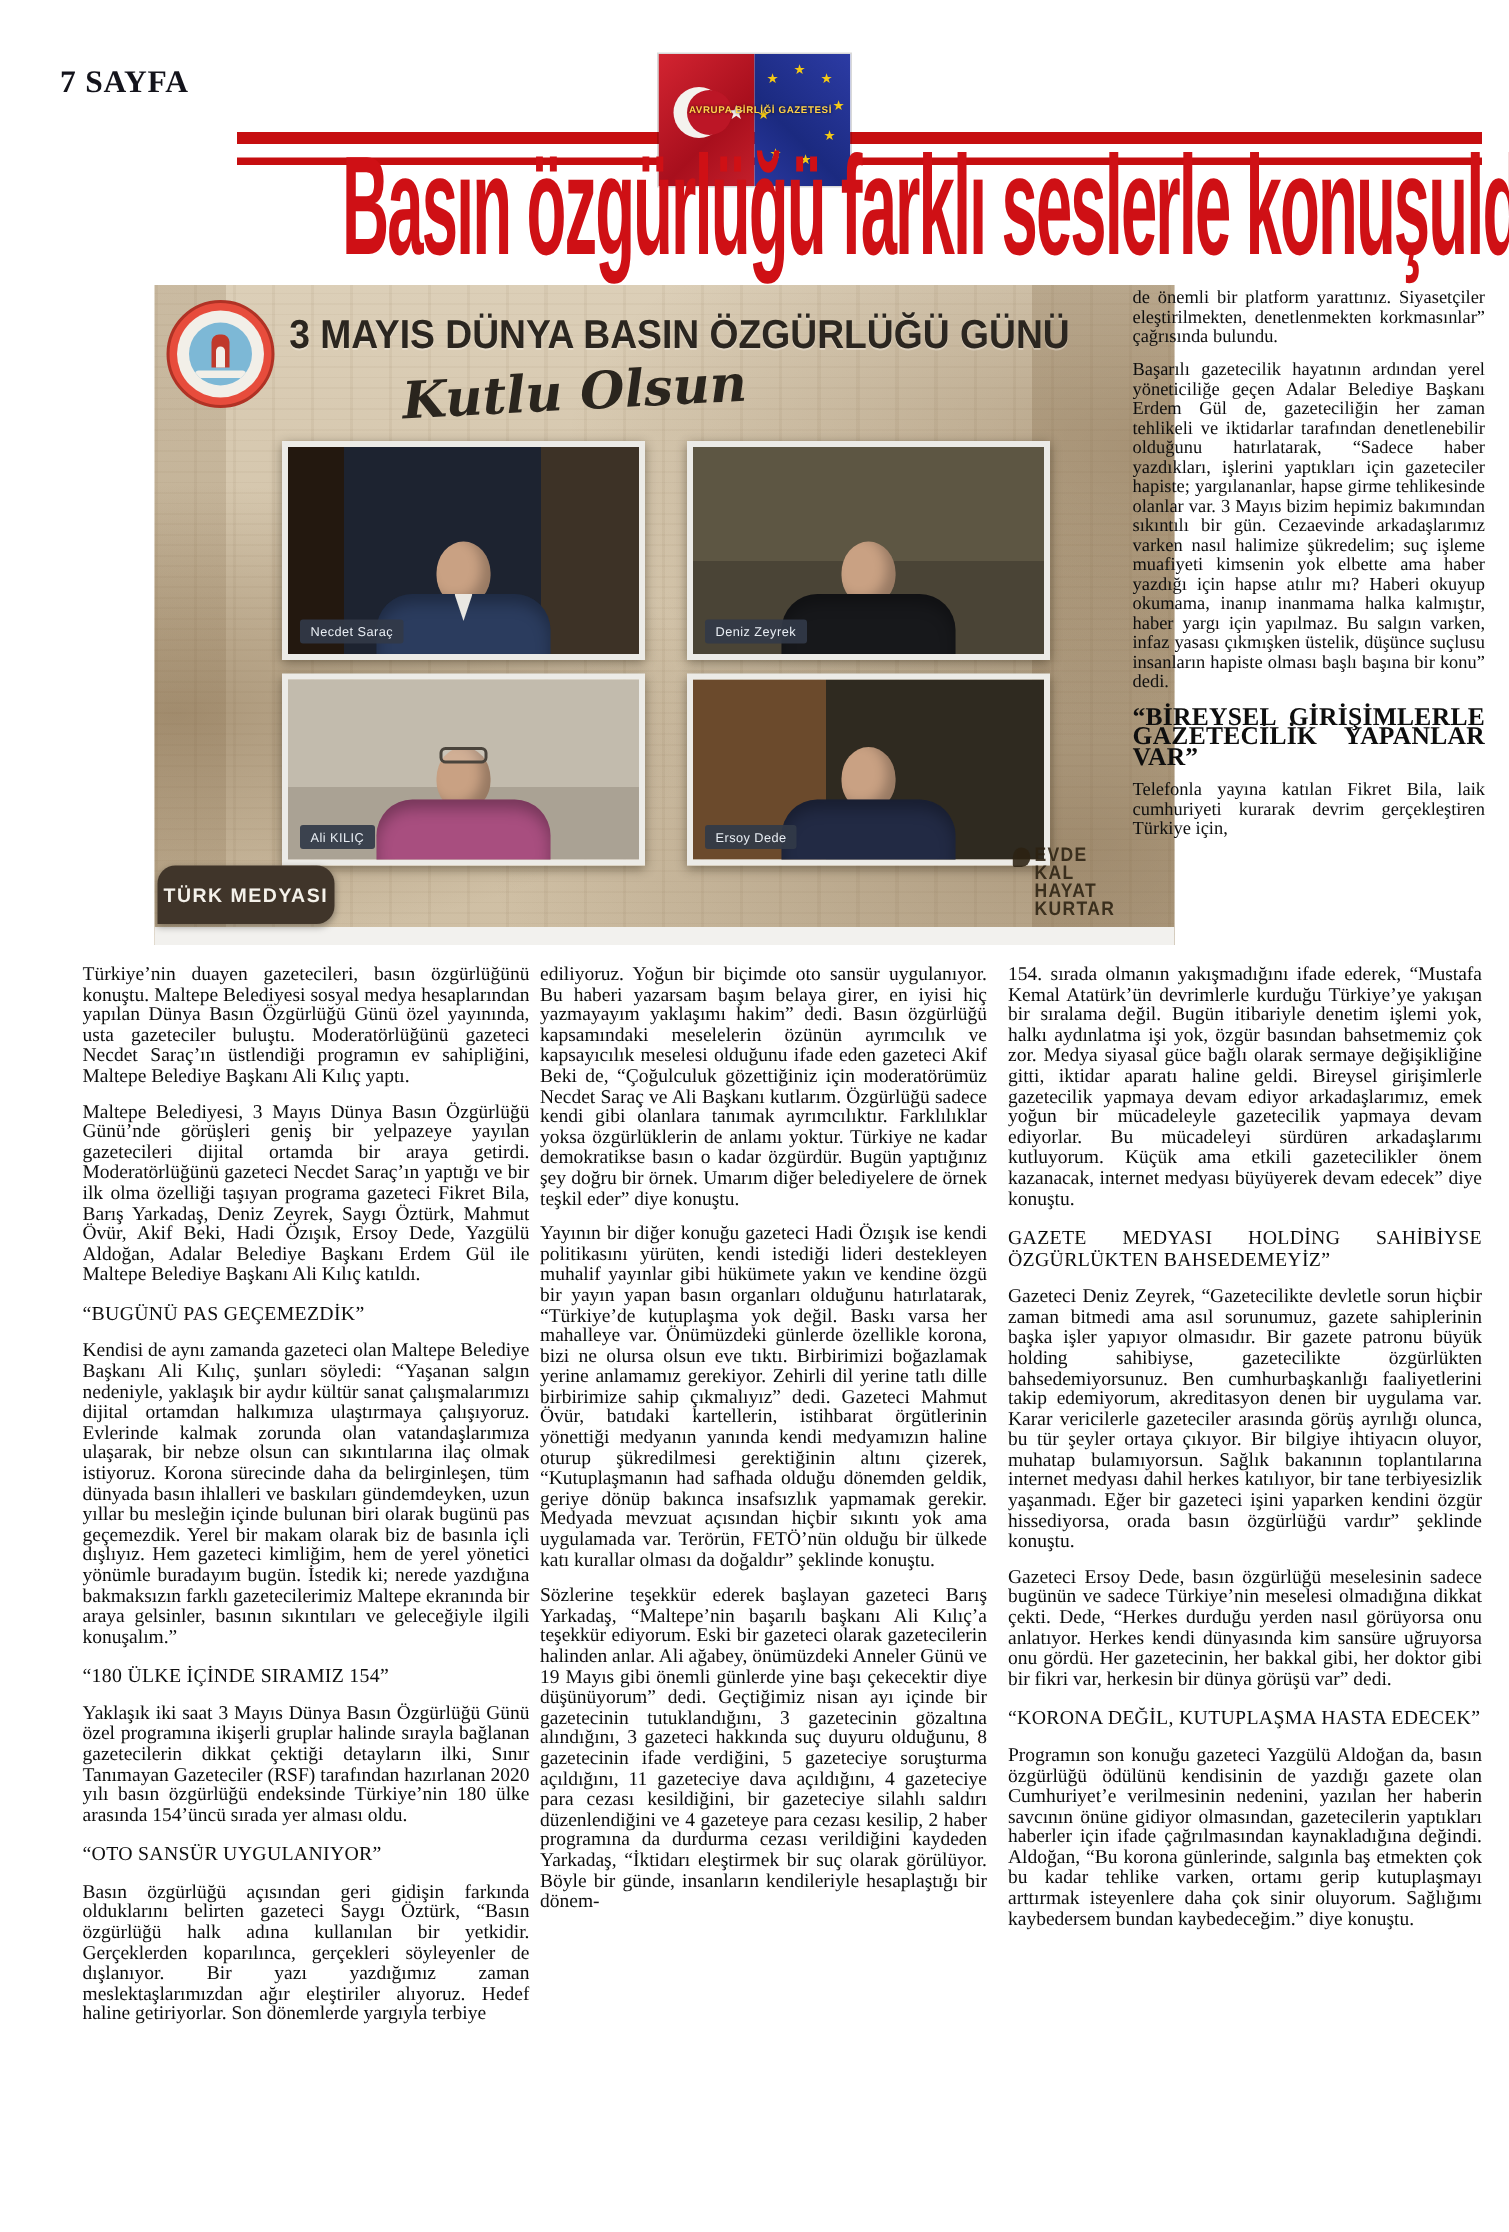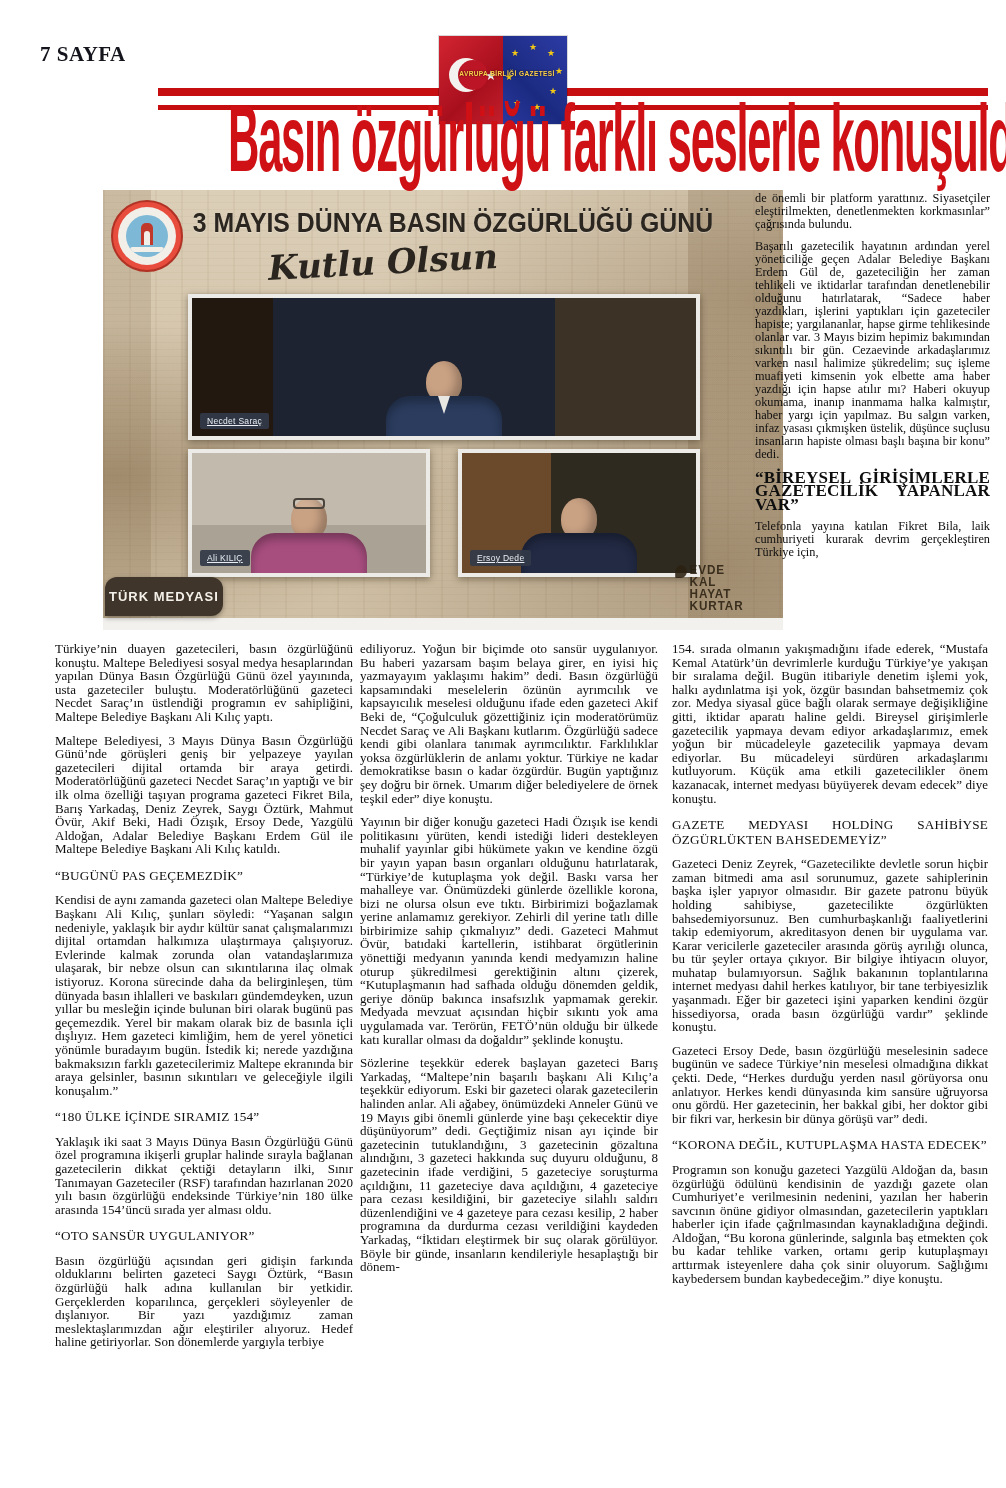--- a/index.html
+++ b/index.html
@@ -87,21 +87,21 @@
   .person { position:absolute; left:50%; bottom:-4px; transform:translateX(-50%); width:130px; }
   .head { width:36px; height:42px; border-radius:50% 50% 46% 46%; background:#c9a183; margin:0 auto; box-shadow:inset -6px -4px 8px rgba(0,0,0,.25); }
   .t4 .head::after { content:""; display:block; width:28px; height:7px; border:2px solid #4a443c; border-radius:4px; margin:14px auto 0; background:rgba(255,255,255,.15); }
   .torso { width:116px; height:44px; border-radius:24px 24px 0 0; margin:-7px auto 0; box-shadow:inset 0 6px 10px rgba(0,0,0,.3); }
   .t1 .torso { background:#2b3c5e; } .t2 .torso { background:#17181b; }
   .t3 .torso { background:#222a44; } .t4 .torso { background:#a84e7f; }
   .t1 .torso::after { content:""; display:block; width:12px; height:18px; margin:0 auto; background:#e9e7e2; clip-path:polygon(0 0,100% 0,50% 100%); }
   .name-tag {
     position:absolute; left:8px; bottom:7px; z-index:2;
     background:rgba(50,58,72,.92); color:#e9eef4;
-    font:400 8.5px "Liberation Sans", sans-serif; padding:3px 7px; border-radius:2px; letter-spacing:.3px;text-decoration:underline;
+    font:400 8.5px "Liberation Sans", sans-serif; padding:3px 7px; border-radius:2px; letter-spacing:.3px;
   }
   .turk-medyasi {
     position:absolute; left:2px; bottom:14px; z-index:3;
     background:#40352a; color:#f4f1ea; padding:12px 4px;
     border-radius:12px 12px 12px 0; box-shadow:0 2px 5px rgba(0,0,0,.35);
     font:700 13px "Liberation Sans", sans-serif; letter-spacing:1px;
   }
   .evde-stamp {
     position:absolute; right:16px; bottom:18px; width:86px; text-align:left; opacity:.88;
     font:700 13px "Liberation Sans", sans-serif; color:#2c2212; line-height:12px;
@@ -166,20 +166,27 @@
 
     <div class="tiles">
       <div class="trow">
         <div class="tile t1">
           <div class="person">
               <div class="head"></div>
               <div class="torso"></div>
             </div>
           <span class="name-tag">Necdet Saraç</span>
         </div>
+        <div class="tile t2">
+          <div class="person">
+              <div class="head"></div>
+              <div class="torso"></div>
+            </div>
+          <span class="name-tag">Deniz Zeyrek</span>
+        </div>
       </div>
       <div class="trow trow2">
         <div class="tile t4">
           <div class="person">
               <div class="head"></div>
               <div class="torso"></div>
             </div>
           <span class="name-tag">Ali KILIÇ</span>
         </div>
         <div class="tile t3">

